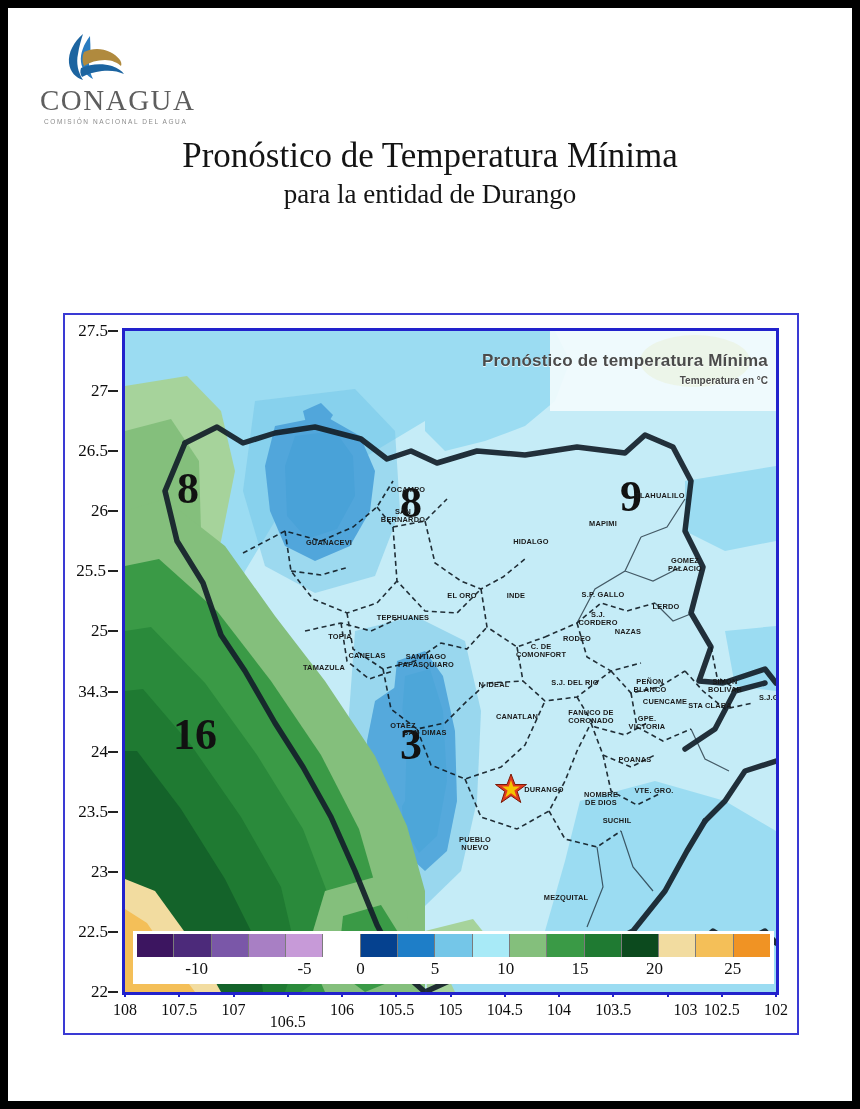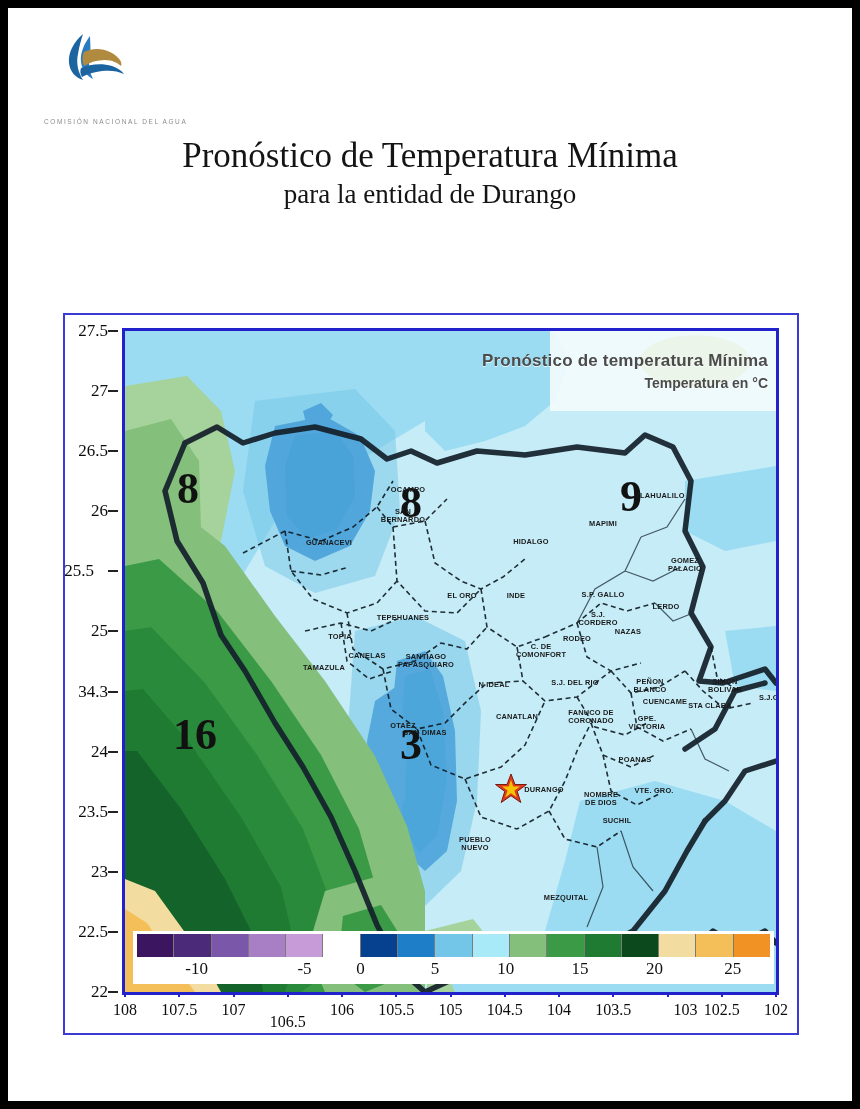--- a/index.html
+++ b/index.html
@@ -63,21 +63,21 @@
   .xtickmark{position:absolute;top:-8px;width:2px;height:8px;background:#2222cc;}
 
   
   .mapcap{
     position:absolute;right:8px;top:20px;text-align:right;
     font-family:"Liberation Sans", sans-serif;color:#4b4b4b;
     text-shadow:0 1px 0 rgba(255,255,255,.75);
   }
   .mapcap .c1{font-size:17px;font-weight:bold;letter-spacing:.2px;}
   .mapcap .c2{font-size:14px;font-weight:bold;margin-top:3px;}
-  .mapcap .c3{font-size:14px;font-weight:bold;margin-top:4px;}
+  .mapcap .c3{font-size:10px;font-weight:bold;margin-top:4px;}
 
   
   .contour{
     position:absolute;
     font-family:"Liberation Serif", serif;
     font-size:44px;font-weight:bold;color:#111;
   }
 
   
   .muni{
@@ -112,40 +112,41 @@
 
 <div class="page">
 
   <div class="logo">
     <svg width="160" height="56" viewBox="0 0 160 56">
       <path d="M55 4 C46 12 40 22 41 33 C42 42 48 48 55 50 C50 42 48 33 50 24 C51 17 53 10 55 4 Z" fill="#1c64a0"></path>
       <path d="M62 6 C56 14 52 23 53 32 C54 40 59 46 65 49 C61 41 60 33 62 25 C63 18 62 11 62 6 Z" fill="#2a7cc0"></path>
       <path d="M56 22 C64 18 74 18 82 22 C90 26 95 32 93 36 C90 33 84 30 77 30 C69 30 62 32 56 36 C54 32 54 26 56 22 Z" fill="#b08a3e"></path>
       <path d="M53 38 C62 34 74 33 84 36 C90 38 94 41 96 44 C90 41 82 40 74 41 C66 42 59 44 54 47 C52 44 52 41 53 38 Z" fill="#1c64a0"></path>
     </svg>
+    <div class="logo-word">CONAGUA</div>
     <div class="logo-sub">COMISIÓN NACIONAL DEL AGUA</div>
   </div>
 
   <div class="titles">
     <div class="t1">Pronóstico de Temperatura Mínima</div>
     <div class="t2">para la entidad de Durango</div>
   </div>
 
   <div class="figure">
 
     <div id="yaxis" style="position: absolute; left: 0px; top: 13px; width: 57px; height: 667px;">
         <div class="ytick" style="top: -7px; right: 14px;">27.5</div>
         <div class="ytickmark" style="top: 2px;"></div>
         <div class="ytick" style="top: 53.0909px; right: 14px;">27</div>
         <div class="ytickmark" style="top: 62.0909px;"></div>
         <div class="ytick" style="top: 113.182px; right: 14px;">26.5</div>
         <div class="ytickmark" style="top: 122.182px;"></div>
         <div class="ytick" style="top: 173.273px; right: 14px;">26</div>
         <div class="ytickmark" style="top: 182.273px;"></div>
-        <div class="ytick" style="top: 233.364px; right: 28px;">25.5</div>
+        <div class="ytick" style="top: 233.364px; right: 16px;">25.5</div>
         <div class="ytickmark" style="top: 242.364px;"></div>
         <div class="ytick" style="top: 293.455px; right: 14px;">25</div>
         <div class="ytickmark" style="top: 302.455px;"></div>
         <div class="ytick" style="top: 353.545px; right: 14px;">34.3</div>
         <div class="ytickmark" style="top: 362.545px;"></div>
         <div class="ytick" style="top: 413.636px; right: 14px;">24</div>
         <div class="ytickmark" style="top: 422.636px;"></div>
         <div class="ytick" style="top: 473.727px; right: 14px;">23.5</div>
         <div class="ytickmark" style="top: 482.727px;"></div>
         <div class="ytick" style="top: 533.818px; right: 14px;">23</div>

